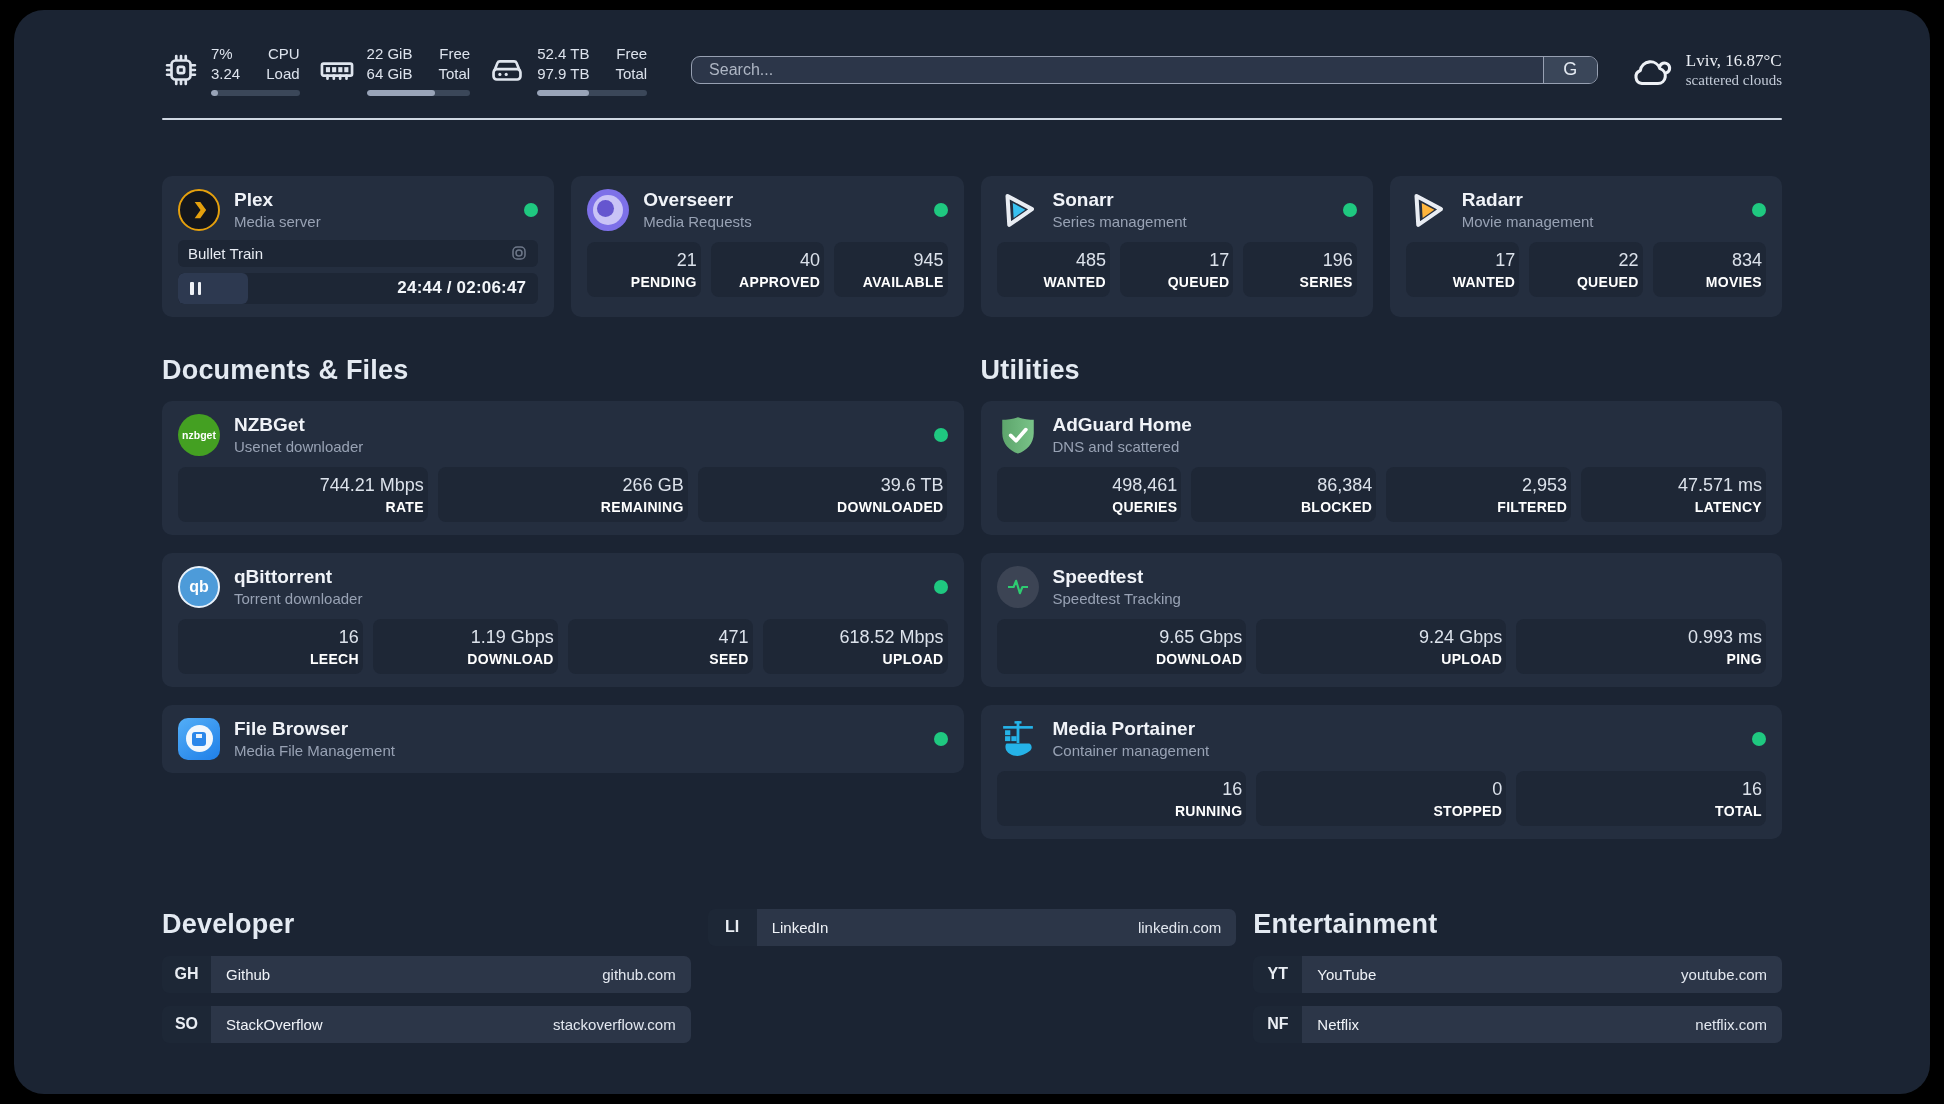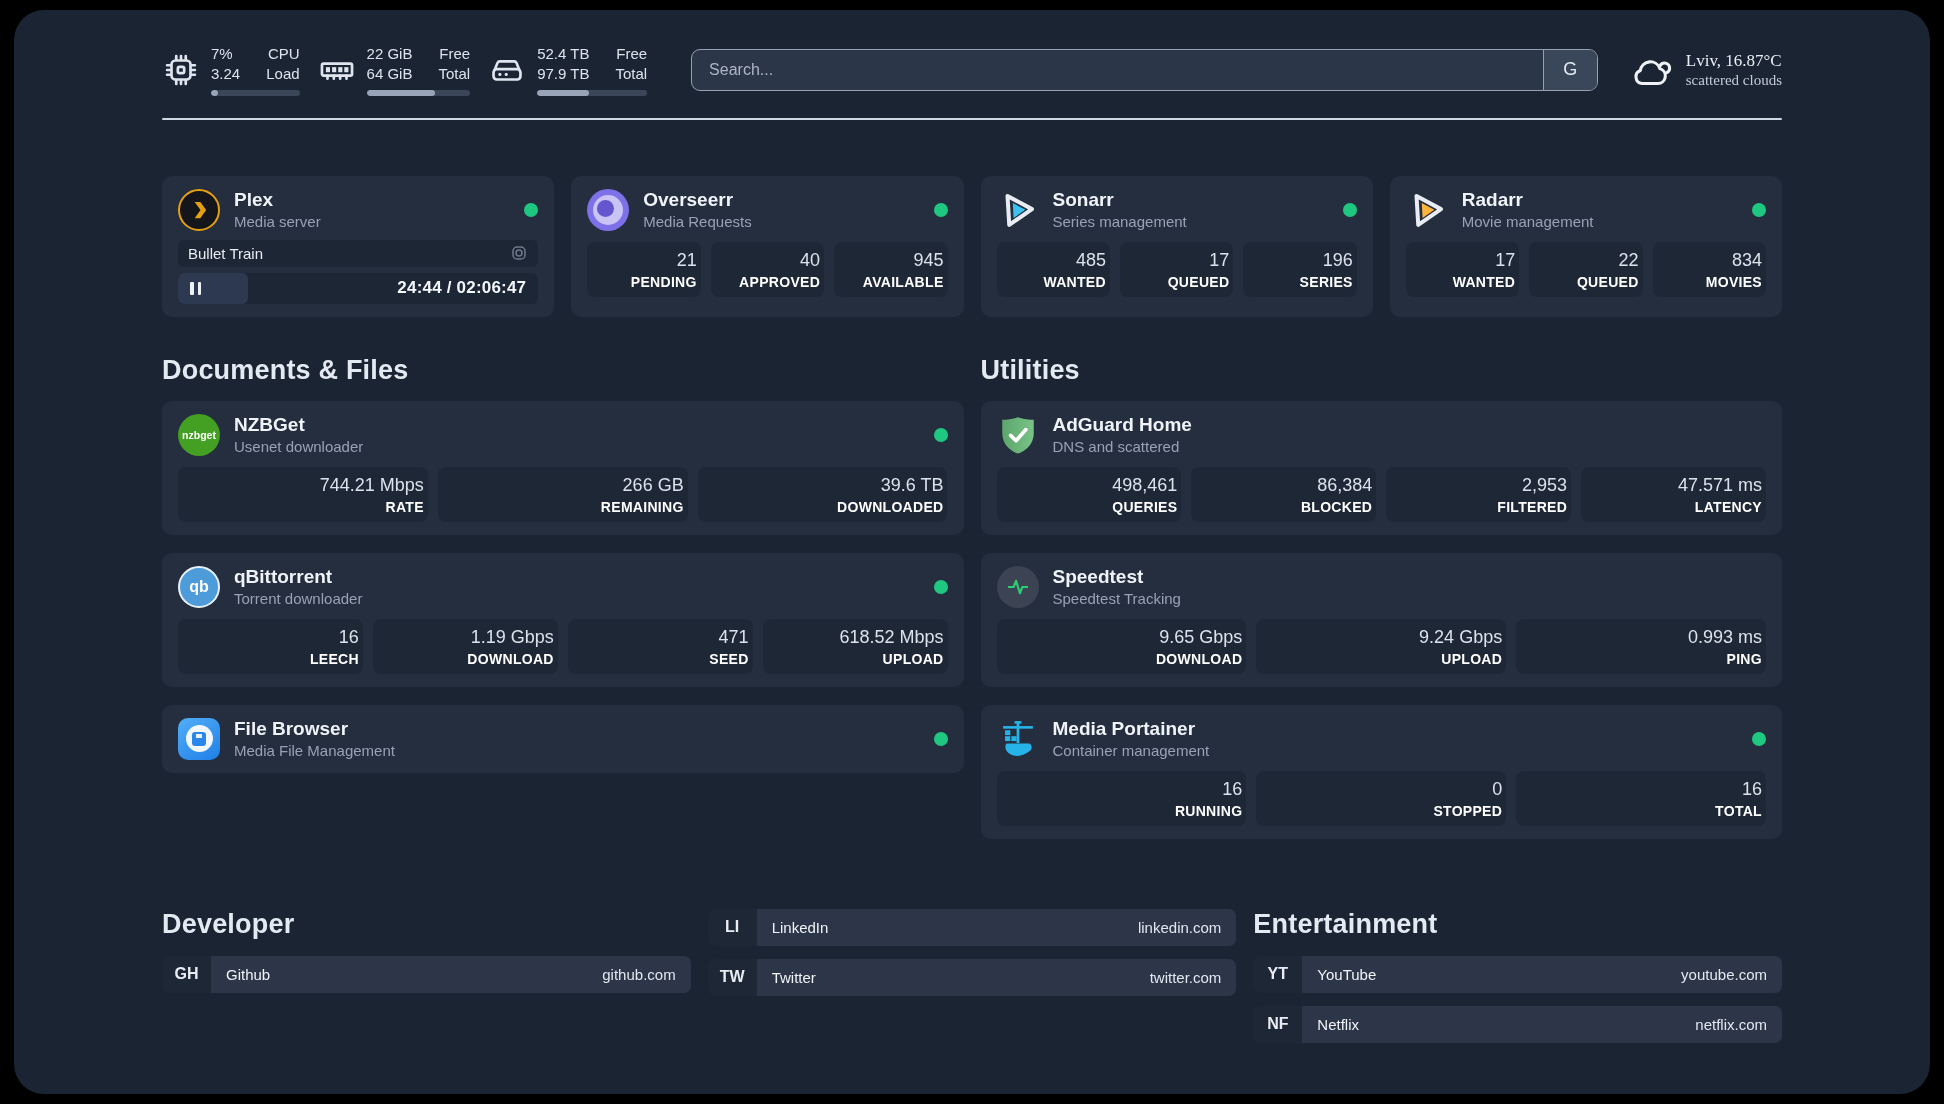--- a/index.html
+++ b/index.html
@@ -11,21 +11,21 @@
   .topbar { margin-top:34px; display:flex; align-items:center; }
   .sys-group { display:flex; align-items:center; gap:11px; margin-right:18px; }
   .sys-icon { width:38px; height:38px; flex:0 0 auto; }
   .sys-body { display:flex; flex-direction:column; }
   .sys-text { display:flex; gap:26px; }
   .sys-col { display:flex; flex-direction:column; font-size:15px; line-height:1.35; color:#dde3ed; }
   .sys-col.labels { align-items:flex-end; }
   .sys-bar { margin-top:5px; height:6px; border-radius:3px; background:#3b4759; overflow:hidden; }
   .sys-fill { height:100%; border-radius:3px; background:#99a4b8; }
 
-  .search-box { flex:1; margin:0 32px 0 26px; height:42px; display:flex; align-items:stretch;
+  .search-box { flex:1; margin:0 32px 0 26px; height:28px; display:flex; align-items:stretch;
                 background:#2c3649; border:1px solid #97a0b2; border-radius:9px; overflow:hidden; }
   .search-box input { flex:1; background:transparent; border:none; outline:none; color:#d4dae4; font-size:16px; padding:0 17px; font-family:"Liberation Sans", sans-serif; }
   .search-box input::placeholder { color:#aeb6c4; }
   .g-btn { width:54px; background:#3a4659; color:#e3e9f1; font-size:18px; display:flex; align-items:center; justify-content:center; border:none; border-left:1px solid #97a0b2; cursor:pointer; }
 
   .weather { display:flex; align-items:center; gap:12px;font-family:Liberation Serif, serif; }
   .weather-icon { width:44px; height:38px; }
   .weather-loc { font-size:17px; color:#eaeef4; line-height:1.3; }
   .weather-cond { font-size:15px; color:#c3cbd8; }
 
@@ -492,36 +492,36 @@
 
     <div class="link-section">
       <h2 class="section-title">Developer</h2>
       <div class="link-row">
         <span class="link-abbr">GH</span>
         <span class="link-bar">
               <span class="link-name">Github</span>
               <span class="link-url">github.com</span>
             </span>
       </div>
+      <div class="link-row">
+        <span class="link-abbr">SO</span>
+        <span class="link-bar">
+              <span class="link-name">StackOverflow</span>
+              <span class="link-url">stackoverflow.com</span>
+            </span>
+      </div>
 
     </div>
 
     <div class="link-section">
       <div class="link-row">
         <span class="link-abbr">LI</span>
         <span class="link-bar">
               <span class="link-name">LinkedIn</span>
               <span class="link-url">linkedin.com</span>
-            </span>
-      </div>
-      <div class="link-row">
-        <span class="link-abbr">TW</span>
-        <span class="link-bar">
-              <span class="link-name">Twitter</span>
-              <span class="link-url">twitter.com</span>
             </span>
       </div>
     </div>
 
     <div class="link-section">
       <h2 class="section-title">Entertainment</h2>
       <div class="link-row">
         <span class="link-abbr">YT</span>
         <span class="link-bar">
               <span class="link-name">YouTube</span>

